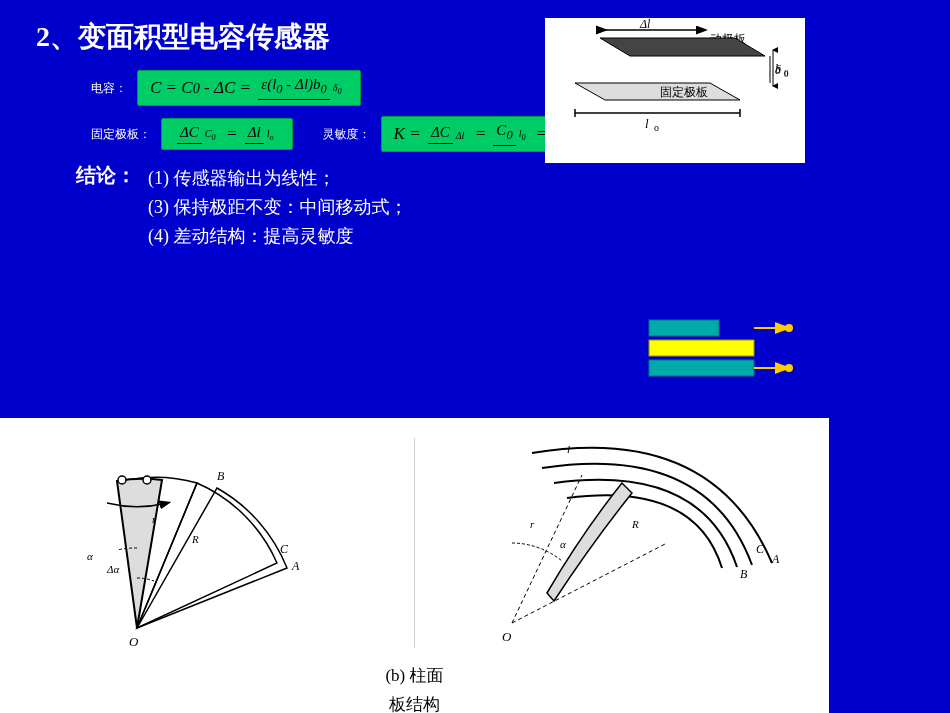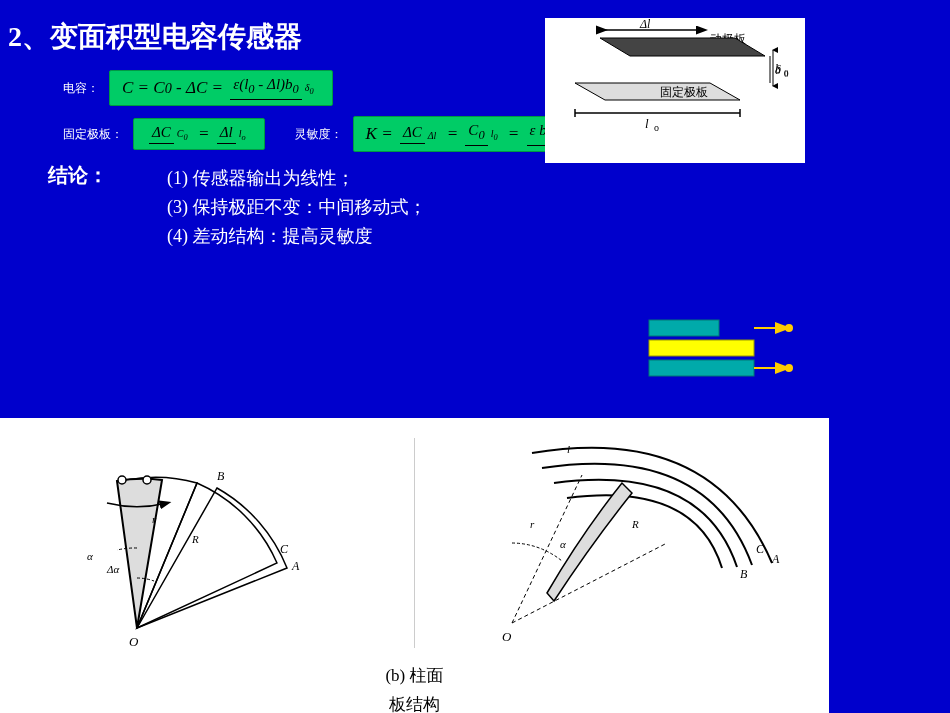--- a/index.html
+++ b/index.html
@@ -9,21 +9,21 @@
       background-color: #0000cc;
       font-family: "SimSun", "宋体", serif;
       color: white;
       overflow: hidden;
       position: relative;
     }
 
     .page {
       width: 829px;
       height: 713px;
-      padding: 18px 24px 12px 8px;
+      padding: 18px 24px 12px 36px;
       position: relative;
     }
 
     .title {
       font-size: 28px;
       font-weight: bold;
       color: white;
       margin-bottom: 14px;
     }
 
@@ -64,21 +64,21 @@
       text-align: center;
       font-size: 15px;
     }
     .formula-frac .den {
       padding: 2px 3px 0 3px;
       text-align: center;
       font-size: 10px;
     }
 
     .conclusions {
-      margin-left: 24px;
+      margin-left: 4px;
       margin-top: 2px;
     }
     .conclusion-item {
       font-size: 18px;
       color: white;
       line-height: 1.6;
     }
     .conclusion-label {
       font-size: 20px;
       color: white;
@@ -234,21 +234,21 @@
         <span class="den"><i>l</i><sub>0</sub></span>
       </span>
       &nbsp;=&nbsp;
       <span class="formula-frac">
         <span class="num"><i>ε</i>&nbsp;<i>b</i><sub>0</sub></span>
         <span class="den"><i>δ</i><sub>0</sub></span>
       </span>
     </div>
   </div>
 
-  <div style="display:flex; margin-left:40px; margin-top:10px;gap:27px;">
+  <div style="display:flex; margin-left:40px; margin-top:10px;">
     <span class="conclusion-label" style="margin-right:8px; white-space:nowrap;">结论：</span>
     <div class="conclusions">
       <div class="conclusion-item">(1) 传感器输出为线性；</div>
       <div class="conclusion-item">(3) 保持极距不变：中间移动式；</div>
       <div class="conclusion-item">(4) 差动结构：提高灵敏度</div>
     </div>
   </div>
 
   <div class="right-capacitor">
     <svg width="160" height="115" viewBox="0 0 160 115">

